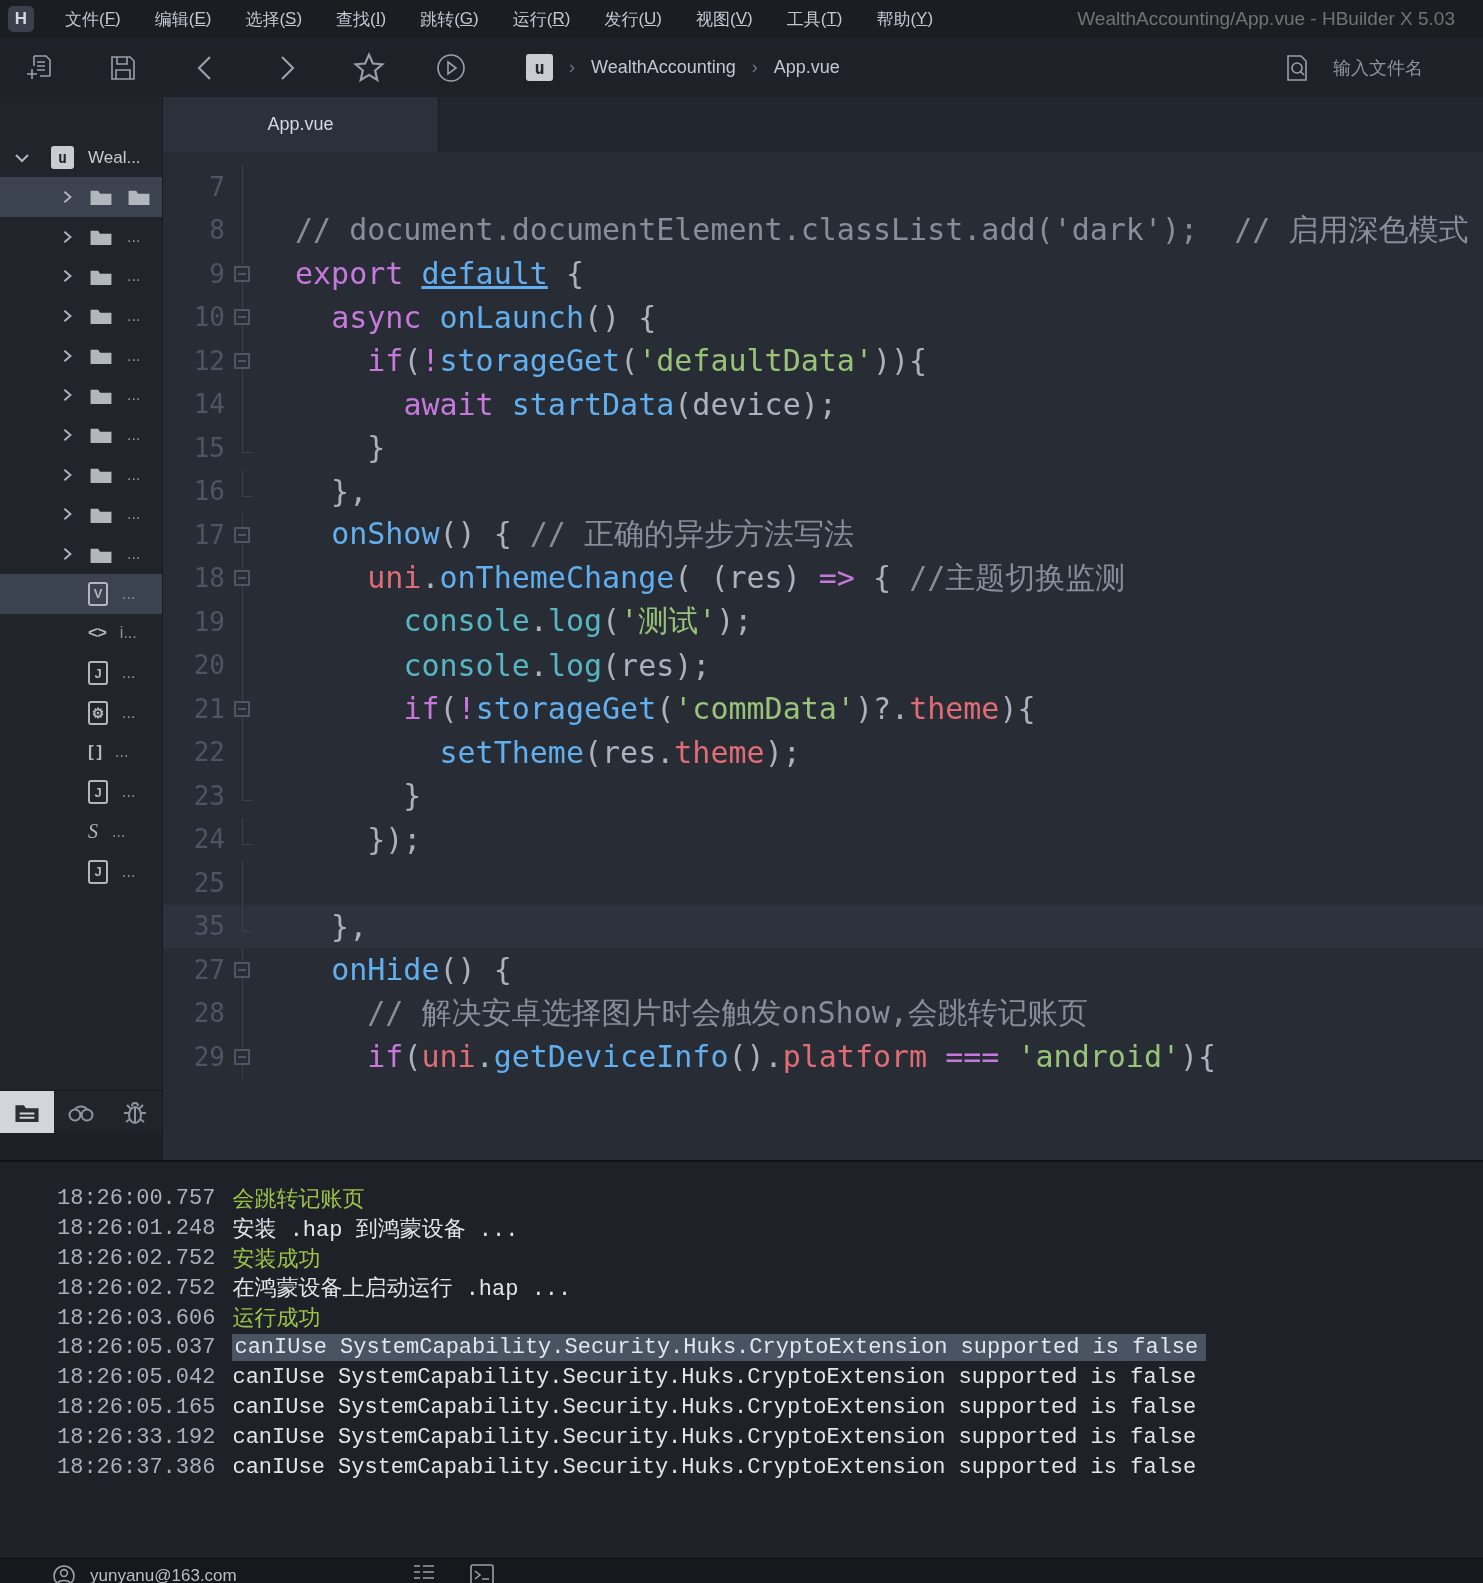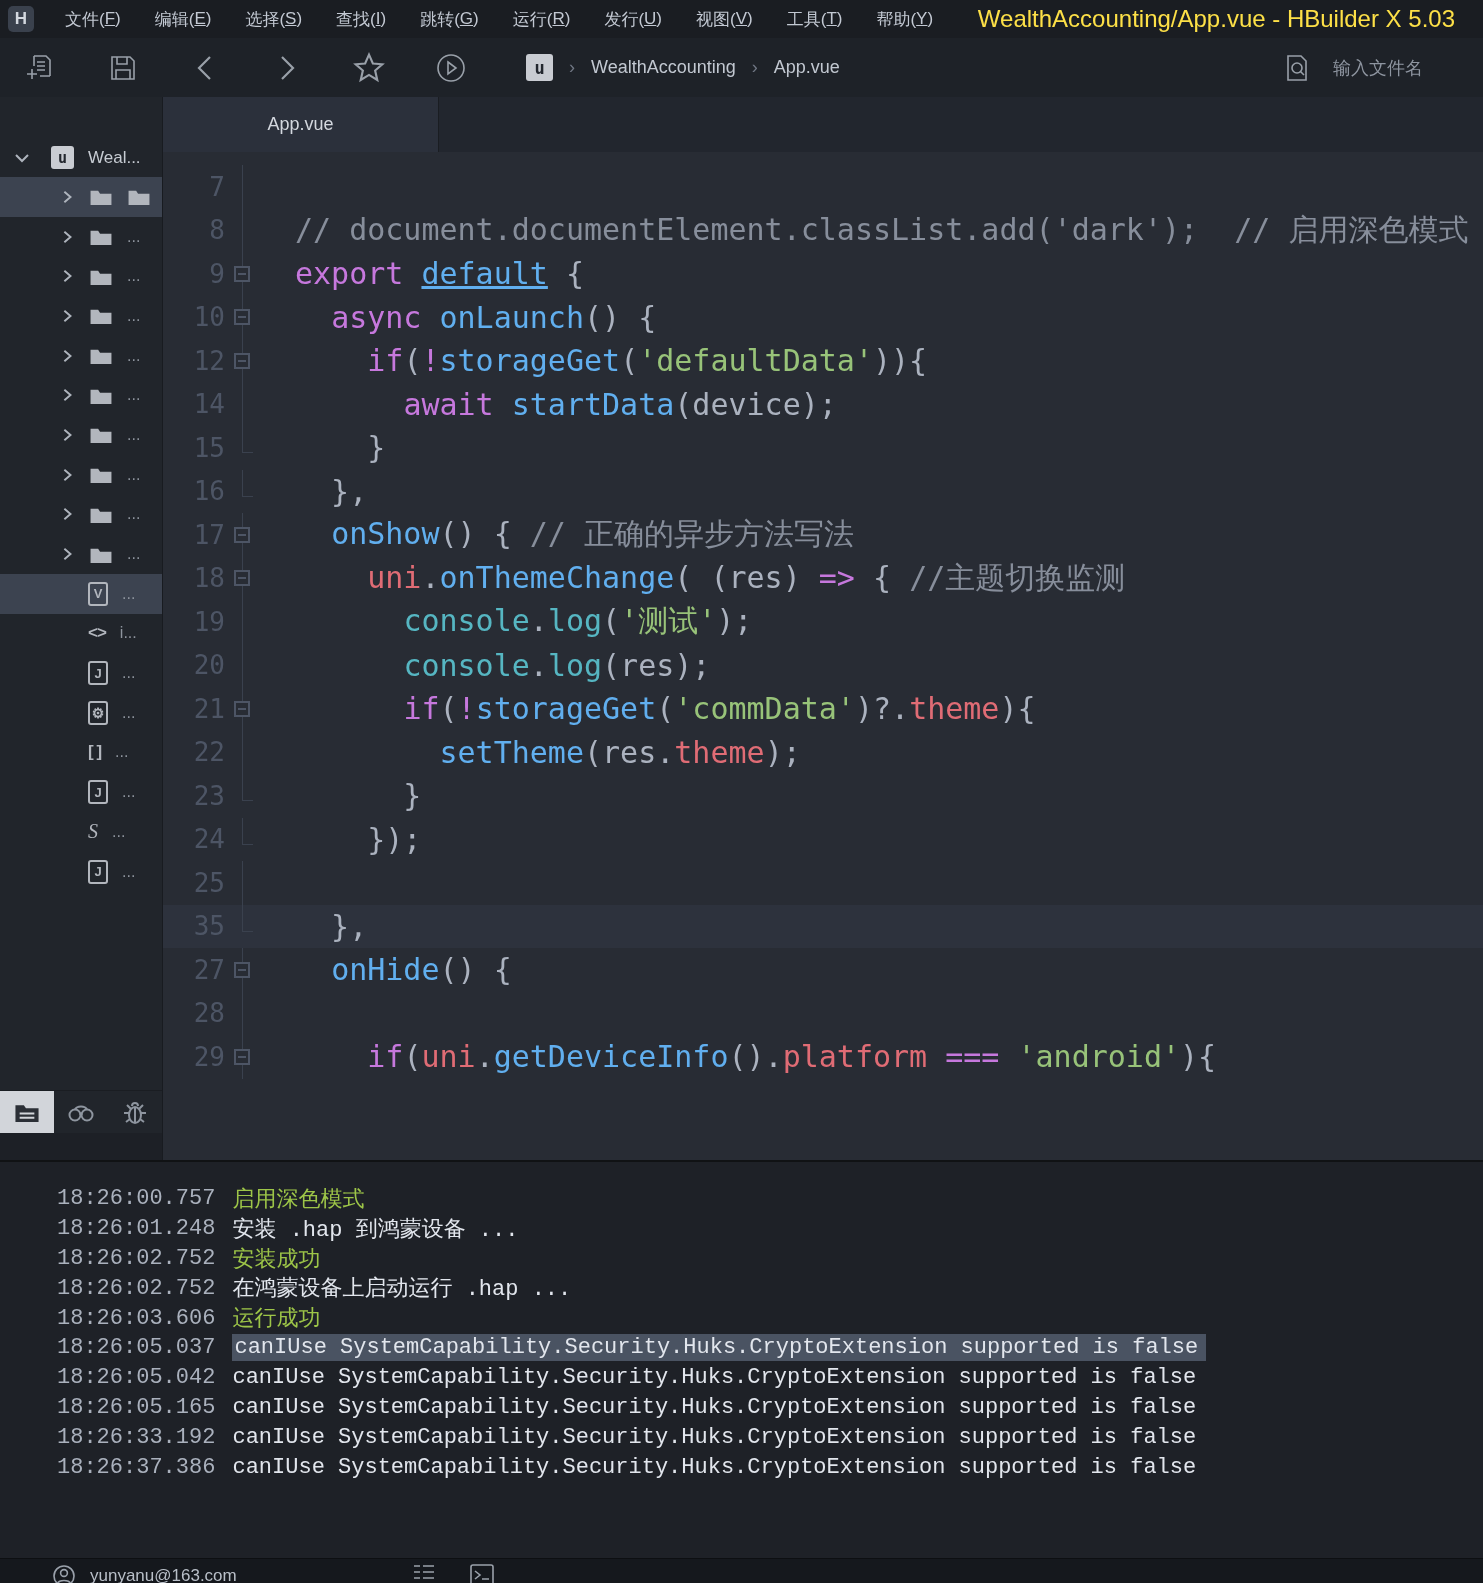--- a/index.html
+++ b/index.html
@@ -6,21 +6,21 @@
   body{width:1483px;height:1583px;position:relative;overflow:hidden;
        font-family:"Liberation Sans",sans-serif;-webkit-font-smoothing:antialiased;}
   
   .titlebar{position:absolute;left:0;top:0;width:1483px;height:38px;background:#1a1d22;
             display:flex;align-items:center;color:#c3c9d3;font-size:17px;}
   .applogo{width:26px;height:26px;margin:0 14px 0 8px;border-radius:5px;background:#3a414d;
            color:#d3d8df;font-weight:bold;font-size:17px;display:flex;align-items:center;justify-content:center;}
   .menu-item{padding:0 17px;height:38px;display:flex;align-items:center;cursor:default;}
   .menu-item u{text-decoration:underline;}
   .win-title{position:absolute;right:28px;top:0;height:38px;display:flex;align-items:center;
-             color:#fde047;font-size:24px;}
+             color:#737373;font-size:19px;}
   
   .toolbar{position:absolute;left:0;top:38px;width:1483px;height:59px;background:#1e2228;
            border-bottom:2px solid #14161a;display:flex;align-items:center;}
   .tb-btn{width:34px;height:34px;margin-left:48px;display:flex;align-items:center;justify-content:center;}
   .tb-btn:first-child{margin-left:24px;}
   .tb-btn svg{stroke:#99a0a9;fill:none;stroke-width:1.6;}
   .crumbs{display:flex;align-items:center;margin-left:58px;color:#c2c8d1;font-size:18px;}
   .unibox{width:27px;height:27px;background:#c9ccd2;border-radius:3px;color:#23272e;font-weight:bold;
           font-size:17px;display:flex;align-items:center;justify-content:center;font-family:"DejaVu Sans Mono",monospace;}
   .crumb-sep{color:#707784;margin:0 16px;font-size:18px;}
@@ -517,36 +517,36 @@
           <span class="fbar"></span>
           <span class="fbox" style="position:absolute;"></span>
         </span>
         <span class="code"><span class="pl">  </span><span class="fn">onHide</span><span class="pl">() {</span></span>
       </div>
       <div class="cl">
         <span class="ln">28</span>
         <span class="fold">
           <span class="fbar"></span>
         </span>
-        <span class="code"><span class="pl">    </span></span>
+        <span class="code"><span class="pl">    </span><span class="cm">// 解决安卓选择图片时会触发onShow,会跳转记账页</span></span>
       </div>
       <div class="cl">
         <span class="ln">29</span>
         <span class="fold">
           <span class="fbar"></span>
           <span class="fbox" style="position:absolute;"></span>
         </span>
         <span class="code"><span class="pl">    </span><span class="kw">if</span><span class="pl">(</span><span class="ob">uni</span><span class="pl">.</span><span class="fn">getDeviceInfo</span><span class="pl">().</span><span class="pr">platform</span><span class="pl"> </span><span class="kw">===</span><span class="pl"> </span><span class="str">'android'</span><span class="pl">){</span></span>
       </div>
     </div>
 </div>
 
 <div class="console">
   <div class="loglines" id="loglines">
-      <div class="log-line"><span class="log-time">18:26:00.757</span><span class="log-text success">启用深色模式</span></div>
+      <div class="log-line"><span class="log-time">18:26:00.757</span><span class="log-text success">会跳转记账页</span></div>
       <div class="log-line"><span class="log-time">18:26:01.248</span><span class="log-text info">安装 .hap 到鸿蒙设备 ...</span></div>
       <div class="log-line"><span class="log-time">18:26:02.752</span><span class="log-text success">安装成功</span></div>
       <div class="log-line"><span class="log-time">18:26:02.752</span><span class="log-text info">在鸿蒙设备上启动运行 .hap ...</span></div>
       <div class="log-line"><span class="log-time">18:26:03.606</span><span class="log-text success">运行成功</span></div>
       <div class="log-line"><span class="log-time">18:26:05.037</span><span class="log-text info selhl">canIUse SystemCapability.Security.Huks.CryptoExtension supported is false</span></div>
       <div class="log-line"><span class="log-time">18:26:05.042</span><span class="log-text info">canIUse SystemCapability.Security.Huks.CryptoExtension supported is false</span></div>
       <div class="log-line"><span class="log-time">18:26:05.165</span><span class="log-text info">canIUse SystemCapability.Security.Huks.CryptoExtension supported is false</span></div>
       <div class="log-line"><span class="log-time">18:26:33.192</span><span class="log-text info">canIUse SystemCapability.Security.Huks.CryptoExtension supported is false</span></div>
       <div class="log-line"><span class="log-time">18:26:37.386</span><span class="log-text info">canIUse SystemCapability.Security.Huks.CryptoExtension supported is false</span></div>
     </div>

